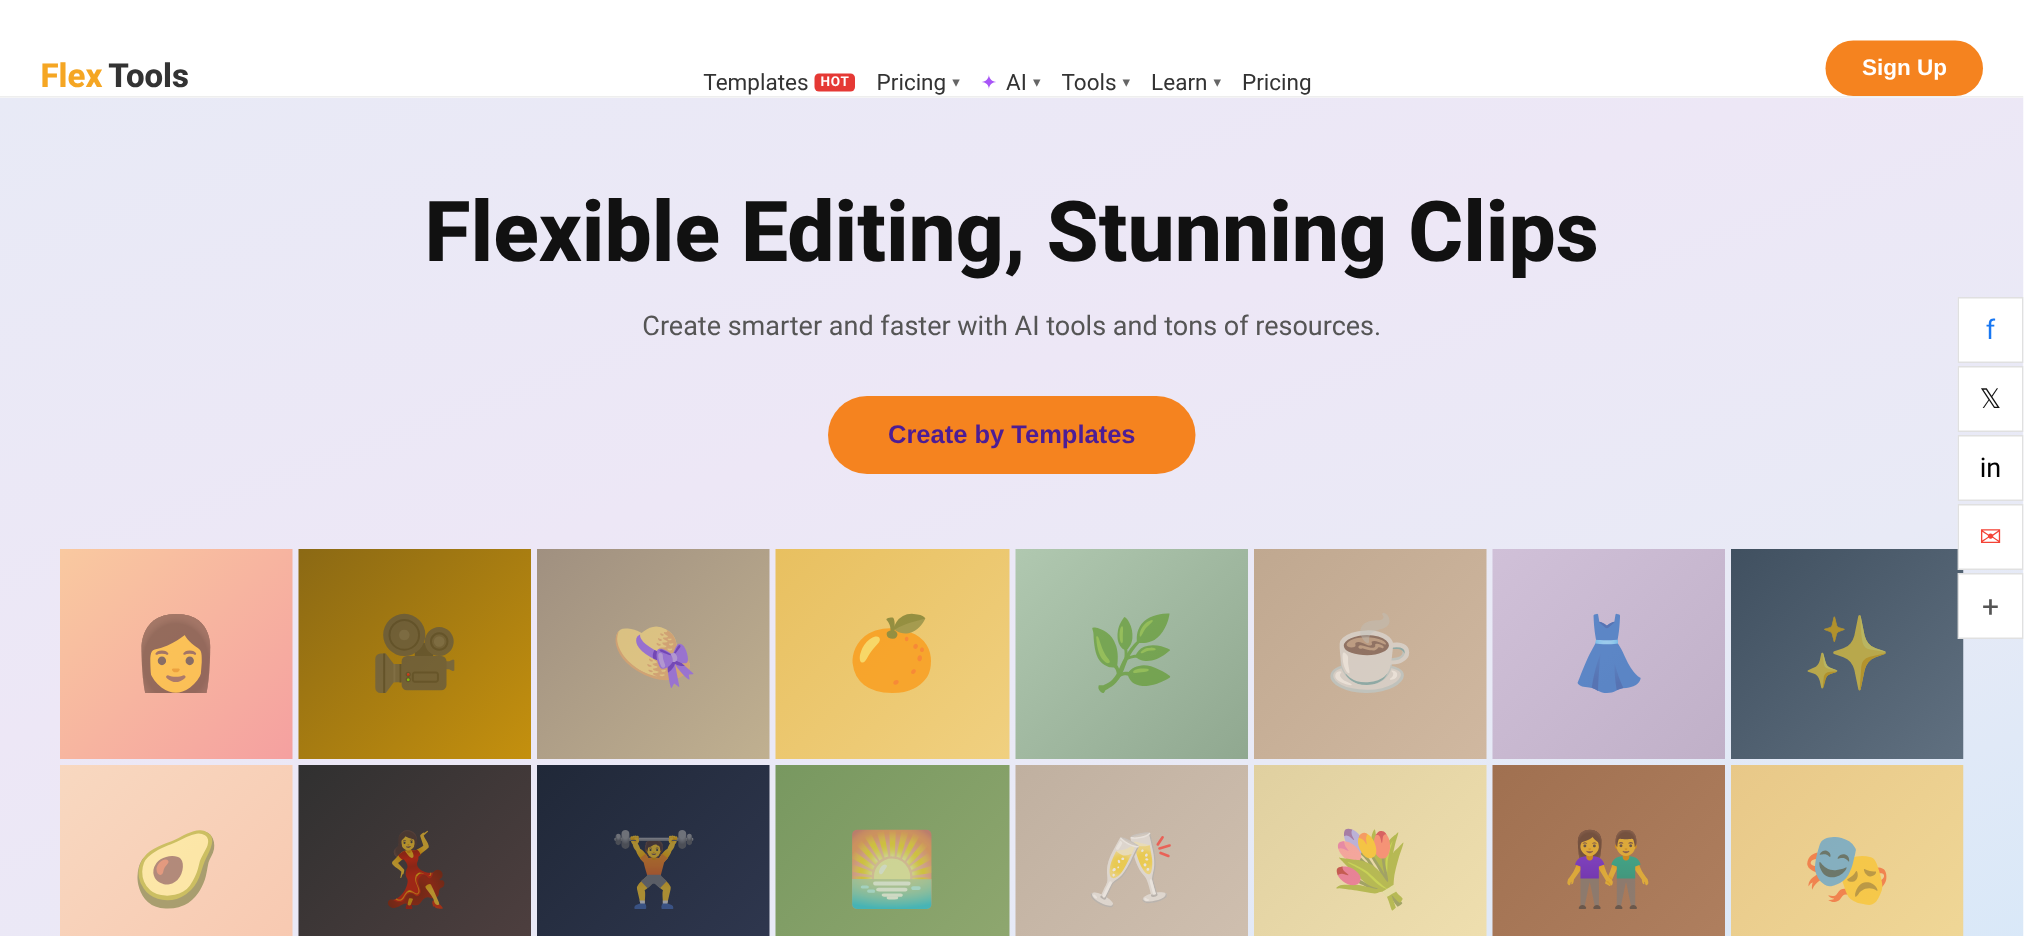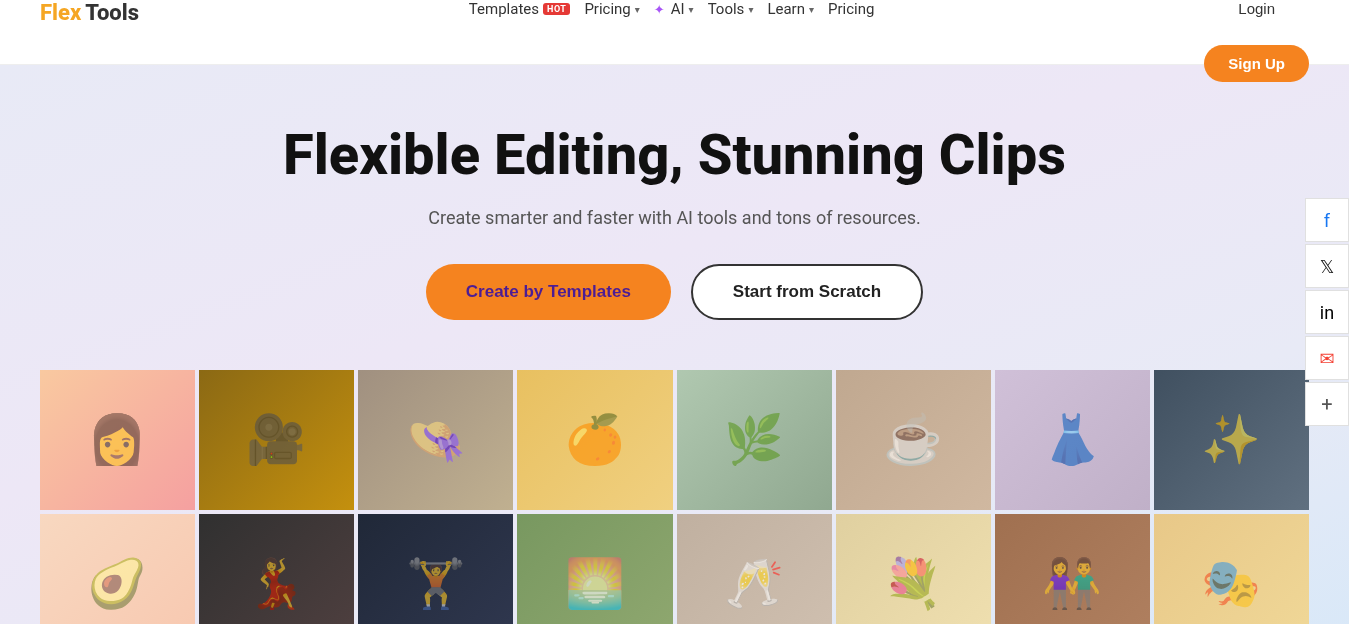--- a/index.html
+++ b/index.html
@@ -1,23 +1,23 @@
 <!DOCTYPE html>
 <html><head>
   <meta charset="utf-8">
   <style>
     * { margin: 0; padding: 0; box-sizing: border-box; }
     body { font-family: -apple-system, BlinkMacSystemFont, 'Segoe UI', Roboto, sans-serif; overflow-x: hidden; width: 1349px; }
 
     
     .navbar {
       display: flex;
-      align-items: flex-start;
+      align-items: flex-end;
       justify-content: space-between;
-      padding: 0 40px;
+      padding: 0 27px;
       height: 65px;
       background: #fff;
       border-bottom: 1px solid #eee;
       position: relative;
       z-index: 10;
     }
     .nav-logo {
       display: flex;
       align-items: center;
       gap: 4px;
@@ -249,21 +249,20 @@
     <button class="btn-login">Login</button>
     <button class="btn-signup">Sign Up</button>
   </div>
 </nav>
 
 <section class="hero">
   <h1 class="hero-title">Flexible Editing, Stunning Clips</h1>
   <p class="hero-subtitle">Create smarter and faster with AI tools and tons of resources.</p>
   <div class="hero-buttons">
     <button class="btn-templates">Create by Templates</button>
-    <button class="btn-scratch">Start from Scratch</button>
   </div>
 
   <div class="video-grid-wrapper">
     <div class="video-grid">
 
       <div class="video-cell cell-0">
           <div class="cell-figure">👩</div>
         </div>
       <div class="video-cell cell-1">
           <div class="cell-figure">🎥</div>

